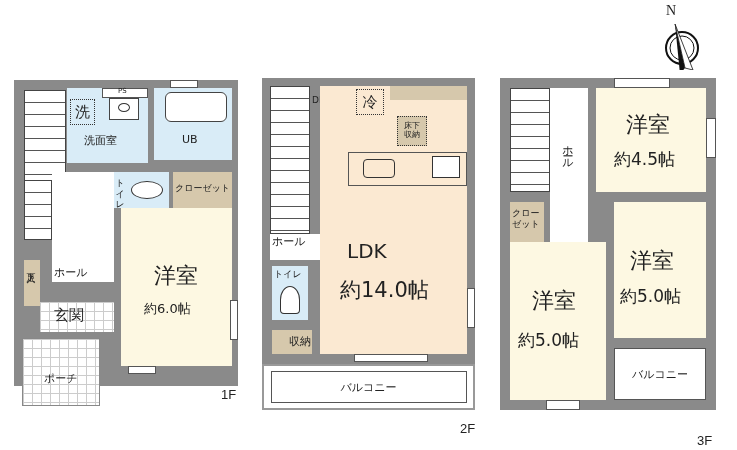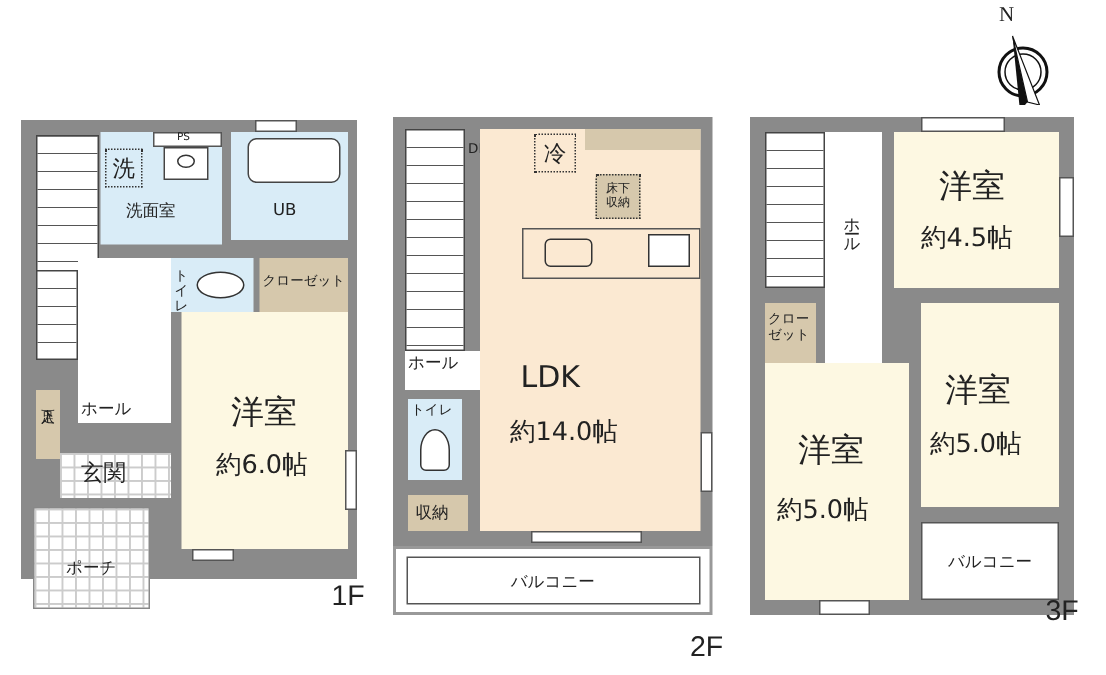--- a/index.html
+++ b/index.html
@@ -11,21 +11,21 @@
   .cream{background:#fdf8e2;}
   .ldk{background:#fbe9d2;}
   .closet{background:#d6c8ac;}
   .white{background:#fff;}
   .label{position:absolute;white-space:nowrap;color:#222;line-height:1;}
   .big{font-size:22px;}
   .mid{font-size:15px;}
   .sm{font-size:11px;}
   .xs{font-size:9px;}
   .vert{writing-mode:vertical-rl;text-orientation:upright;}
-  .floorlab{position:absolute;font-size:19px;font-family:"Liberation Sans",sans-serif;}
+  .floorlab{position:absolute;font-size:13px;font-family:"Liberation Sans",sans-serif;}
   .stairs{position:absolute;background:#fff;border:1px solid #444;box-sizing:border-box;
     background-image:repeating-linear-gradient(to bottom,transparent 0,transparent 11px,#555 11px,#555 12px);}
   .dotted{position:absolute;border:1.5px dotted #333;box-sizing:border-box;display:flex;align-items:center;justify-content:center;}
   .balcony{position:absolute;border:1px solid #555;background:#fff;box-sizing:border-box;display:flex;align-items:center;justify-content:center;}
   .grid{background-color:#fff;background-image:linear-gradient(#ccc 1px,transparent 1px),linear-gradient(90deg,#ccc 1px,transparent 1px);background-size:9px 9px;}
   .window{position:absolute;background:#fff;border:1px solid #555;box-sizing:border-box;}
 </style>
 </head>
 <body>
 
@@ -63,21 +63,21 @@
 
   <div class="room wash" style="left:89px;top:92px;width:66px;height:36px;"></div>
   <span class="label xs vert" style="left:101px;top:93px;">トイレ</span>
   <div class="abs white" style="left:117px;top:101px;width:32px;height:18px;border:1.5px solid #333;border-radius:50%;"></div>
 
   <div class="room closet" style="left:159px;top:92px;width:59px;height:36px;"></div>
   <span class="label xs" style="left:161px;top:104px;font-size:9px;">クローゼット</span>
 
   <div class="room cream" style="left:107px;top:128px;width:111px;height:158px;"></div>
   <span class="label big" style="left:140px;top:185px;">洋室</span>
-  <span class="label mid" style="left:130px;top:222px;font-size:17px;">約6.0帖</span>
+  <span class="label mid" style="left:130px;top:222px;font-size:13px;">約6.0帖</span>
 
   <div class="room white" style="left:38px;top:92px;width:62px;height:110px;"></div>
   <div class="stairs" style="left:10px;top:100px;width:28px;height:60px;"></div>
   <span class="label sm" style="left:40px;top:187px;">ホール</span>
 
   <div class="room closet" style="left:10px;top:180px;width:16px;height:46px;"></div>
   <span class="label xs vert" style="left:12px;top:186px;">下足入</span>
 
   <div class="room grid" style="left:26px;top:222px;width:74px;height:30px;"></div>
   <span class="label mid" style="left:40px;top:228px;">玄関</span>
@@ -111,24 +111,24 @@
   <div class="abs" style="left:170px;top:78px;width:28px;height:22px;border:1.5px solid #333;background:#fff;"></div>
 
   <div class="room white" style="left:8px;top:156px;width:50px;height:26px;"></div>
   <span class="label sm" style="left:10px;top:158px;">ホール</span>
 
   <div class="room wash" style="left:10px;top:188px;width:36px;height:54px;"></div>
   <span class="label xs" style="left:12px;top:192px;">トイレ</span>
   <div class="abs" style="left:18px;top:208px;width:20px;height:28px;border:1.5px solid #333;border-radius:50% 50% 4px 4px;background:#fff;"></div>
 
   <div class="room closet" style="left:10px;top:252px;width:40px;height:24px;"></div>
-  <span class="label sm" style="left:15px;top:258px;">収納</span>
+  <span class="label sm" style="left:27px;top:258px;">収納</span>
 
   <span class="label" style="left:85px;top:163px;font-size:20px;">LDK</span>
-  <span class="label" style="left:78px;top:202px;font-size:17px;">約14.0帖</span>
+  <span class="label" style="left:78px;top:202px;font-size:21px;">約14.0帖</span>
 
   <div class="window" style="left:92px;top:276px;width:74px;height:8px;"></div>
   <div class="window" style="left:205px;top:210px;width:8px;height:40px;"></div>
 
   <div class="balcony" style="left:0;top:286px;width:213px;height:46px;border:2px solid #999;">
     <div class="balcony" style="position:relative;width:196px;height:32px;">
       <span class="sm">バルコニー</span>
     </div>
   </div>
 </div>
@@ -159,13 +159,13 @@
   <span class="label" style="left:120px;top:210px;font-size:17px;">約5.0帖</span>
 
   <div class="balcony" style="left:114px;top:270px;width:92px;height:52px;">
     <span class="sm">バルコニー</span>
   </div>
 
   <div class="window" style="left:114px;top:0;width:56px;height:10px;"></div>
   <div class="window" style="left:206px;top:40px;width:10px;height:40px;"></div>
   <div class="window" style="left:46px;top:322px;width:34px;height:10px;"></div>
 </div>
-<span class="floorlab" style="left:697px;top:397px;">3F</span>
+<span class="floorlab" style="left:697px;top:433px;">3F</span>
 
 </body></html>

